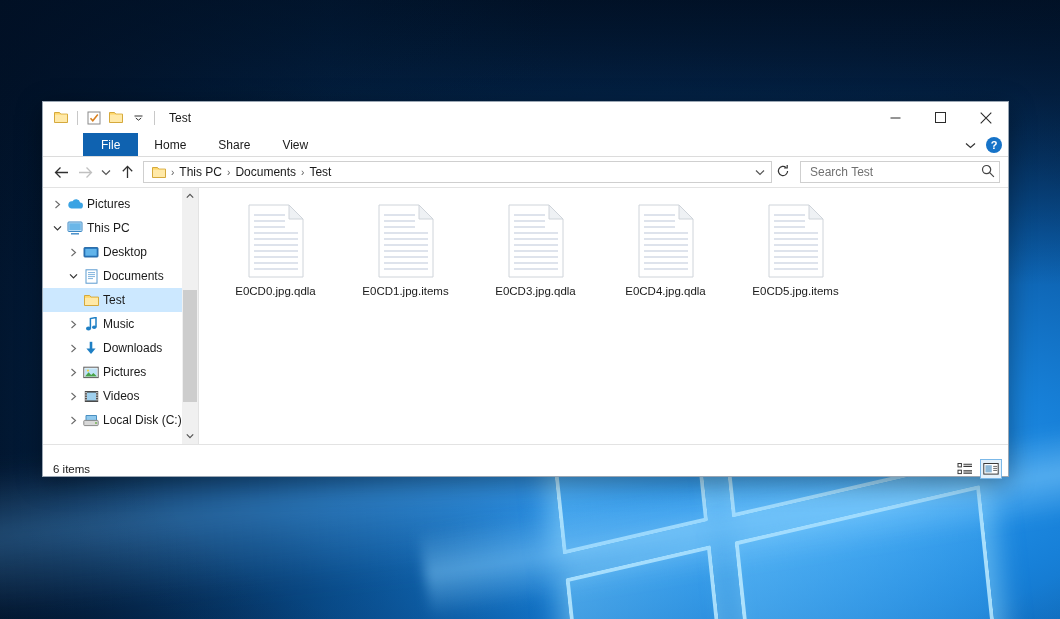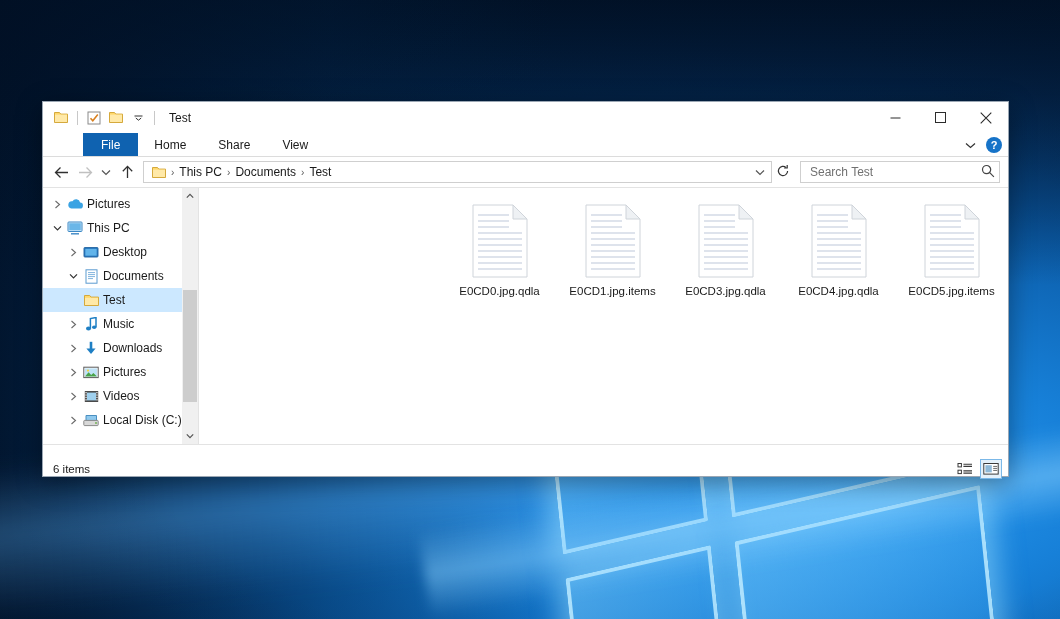--- a/index.html
+++ b/index.html
@@ -208,21 +208,21 @@
     top: 86px; height: 112px; background: #cdcdcd;
   }
 
   
   .content {
     flex: 1 1 auto; background: #fff; position: relative;
     border-left: 1px solid #e3e3e3;
     padding: 14px 0 0 20px;
     overflow: hidden;
   }
-  .filegrid { display: flex; flex-wrap: wrap; gap: 0; justify-content: flex-end; }
+  .filegrid { display: flex; flex-wrap: wrap; gap: 17px; }
   .fileitem {
     width: 113px; height: 118px;
     display: flex; flex-direction: column;
     align-items: center; padding-top: 2px;
   }
   .fileicon { width: 58px; height: 74px; position: relative; }
   .fname {
     margin-top: 6px; font-size: 11.5px; color: #1a1a1a;
     text-align: center; line-height: 14px; white-space: nowrap;
   }

